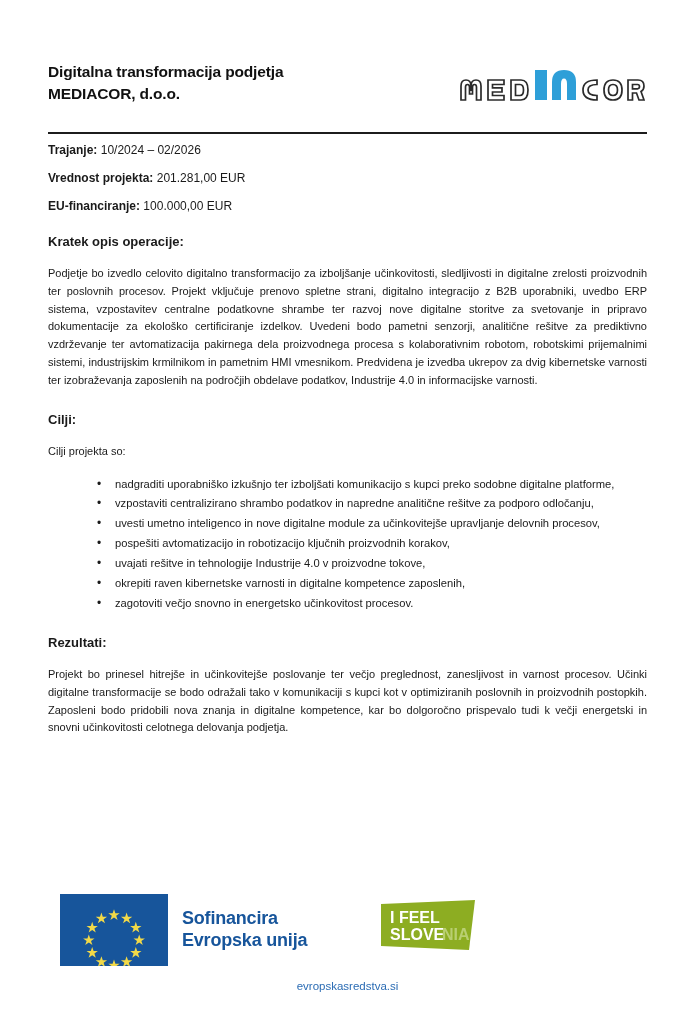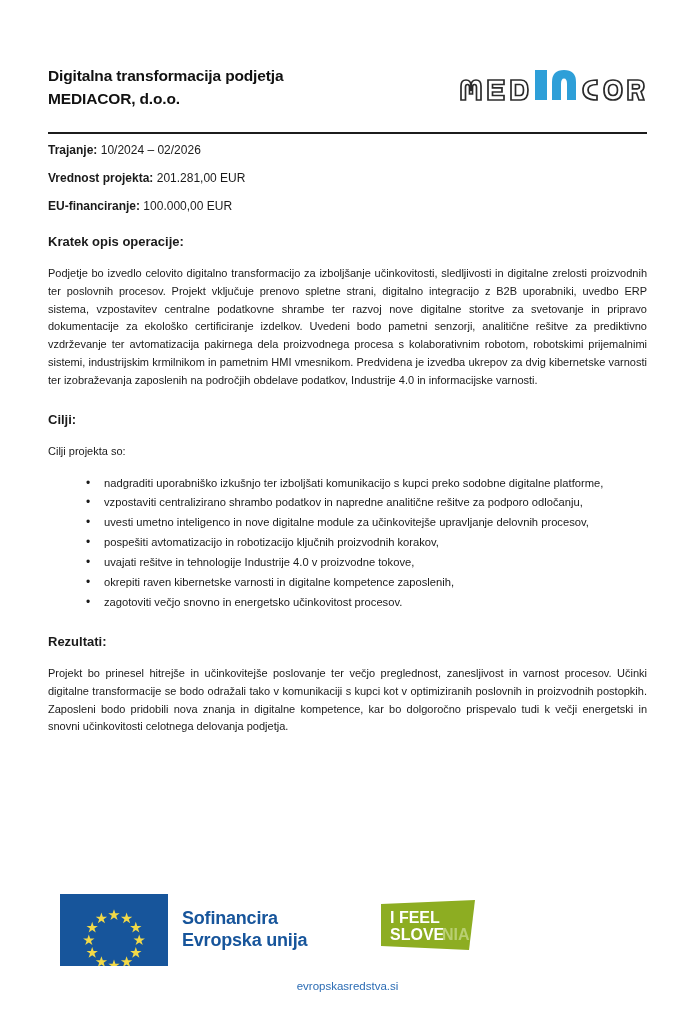--- a/index.html
+++ b/index.html
@@ -19,21 +19,21 @@
   .page {
     position: relative;
     width: 695px;
     height: 1024px;
     padding: 0 48px;
   }
 
   
   .header {
     display: flex;
-    align-items: flex-end;
+    align-items: center;
     justify-content: space-between;
     padding-top: 56px;
   }
   .header-title {
     font-size: 15.5px;
     font-weight: bold;
     line-height: 1.45;
     letter-spacing: -0.15px;
     color: #111111;
     max-width: 360px;
@@ -89,21 +89,21 @@
     hyphens: none;
   }
   p.lead {
     font-size: 11px;
     line-height: 1.62;
     margin: 0 0 14px 0;
     color: #1a1a1a;
   }
 
   ul.goals {
-    margin: 4px;
+    margin: 15px;
     padding: 0 0 0 52px;
     list-style: none;
   }
   ul.goals li {
     position: relative;
     font-size: 11.2px;
     line-height: 1.6;
     text-align: justify;
     margin-bottom: 2px;
     color: #1a1a1a;

